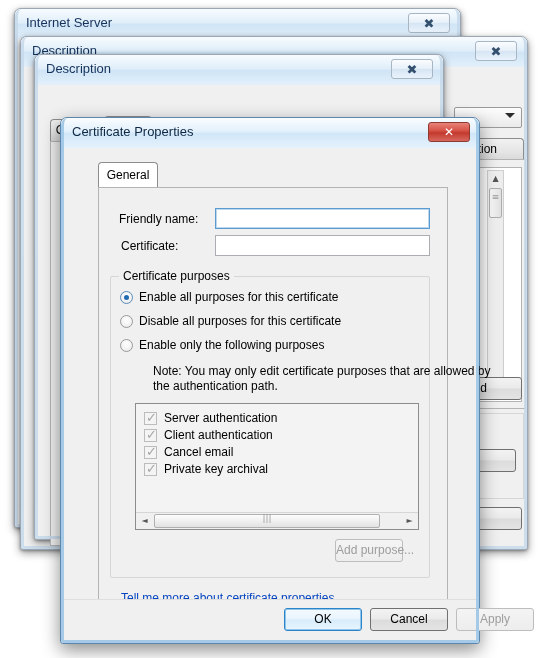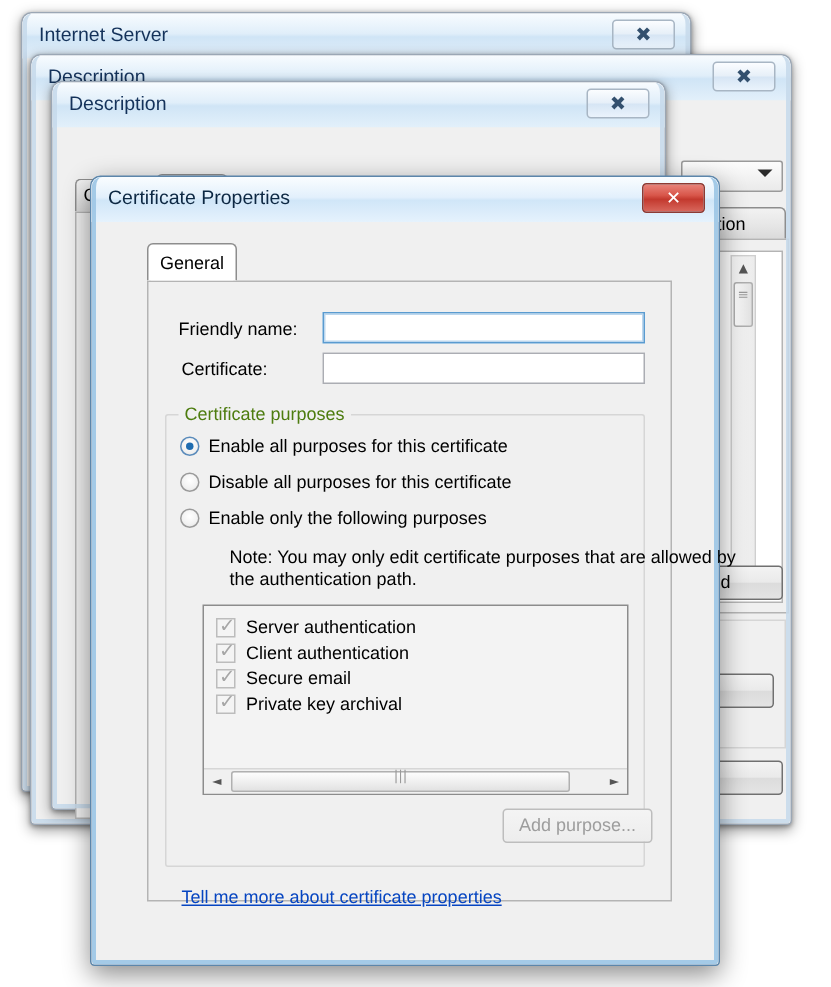--- a/index.html
+++ b/index.html
@@ -75,21 +75,21 @@
   
   .groupbox {
     position: absolute;
     border: 1px solid #d6d6d6;
     border-radius: 2px;
     box-sizing: border-box;
   }
   .groupbox > .gb-title {
     position: absolute; top: -8px; left: 8px;
     background: #f0f0f0; padding: 0 4px;
-    font-size: 12px; color: #4d7c0f;
+    font-size: 12px; color: #000000;
     white-space: nowrap;
   }
   .lbl { position: absolute; font-size: 12px; color: #000; white-space: nowrap; }
   .txtfield {
     position: absolute;
     background: #ffffff;
     border: 1px solid #abadb3;
     box-sizing: border-box;
   }
   .txtfield.focus { border-color: #5a9bd0; box-shadow: inset 0 0 0 1px #bcd7ee; }
@@ -357,41 +357,53 @@
             <div class="lbl" style="left:28px; top:7px;">Server authentication</div>
 
             <div class="chk" style="left:8px; top:25px;">
               <span class="tick">✓</span>
             </div>
             <div class="lbl" style="left:28px; top:24px;">Client authentication</div>
 
             <div class="chk" style="left:8px; top:42px;">
               <span class="tick">✓</span>
             </div>
-            <div class="lbl" style="left:28px; top:41px;">Secure email</div>
+            <div class="lbl" style="left:28px; top:41px;">Cancel email</div>
 
             <div class="chk" style="left:8px; top:59px;">
               <span class="tick">✓</span>
             </div>
             <div class="lbl" style="left:28px; top:58px;">Private key archival</div>
 
             <div class="hscroll">
               <div class="arrow" style="left:0;">◄</div>
               <div class="arrow" style="right:0;">►</div>
               <div class="thumb" style="left:18px; width:226px;">
                 <div class="grip">|||</div>
               </div>
             </div>
           </div>
 
-          <div class="btn disabled" style="left:224px; top:262px; width:100px; height:23px;">
+          <div class="btn disabled" style="left:224px; top:262px; width:68px; height:23px;">
             <span>Add purpose...</span>
           </div>
         </div>
 
         <a class="link" href="#" style="left:22px; top:403px;">Tell me more about certificate properties</a>
       </div>
 
+      <div style="position:absolute; left:0; right:0; bottom:0; height:40px;
+                  background:#f0f0f0; border-top:1px solid #dfdfdf;">
+        <div class="btn default" style="left:220px; top:8px; width:78px; height:23px;">
+          <span>OK</span>
+        </div>
+        <div class="btn" style="left:306px; top:8px; width:78px; height:23px;">
+          <span>Cancel</span>
+        </div>
+        <div class="btn disabled" style="left:392px; top:8px; width:78px; height:23px;">
+          <span>Apply</span>
+        </div>
+      </div>
     </div>
     <div class="win-frame" style="border-color:rgba(160,200,230,0.95);"></div>
   </div>
 
 </div>
 
 </body></html>

